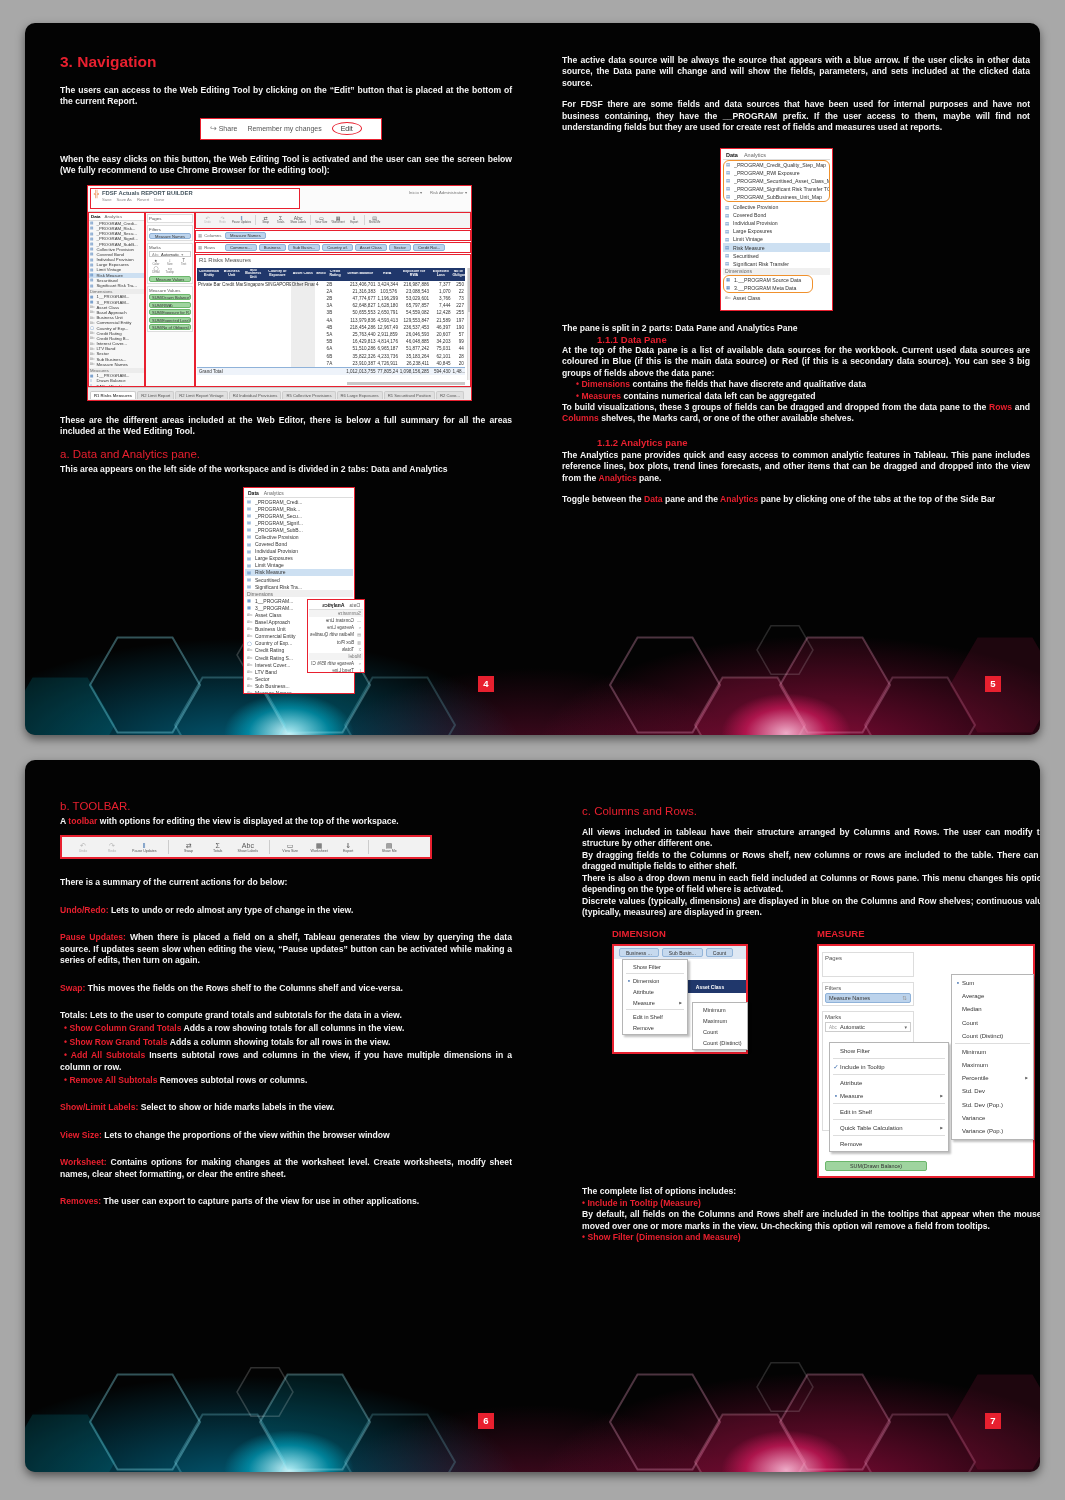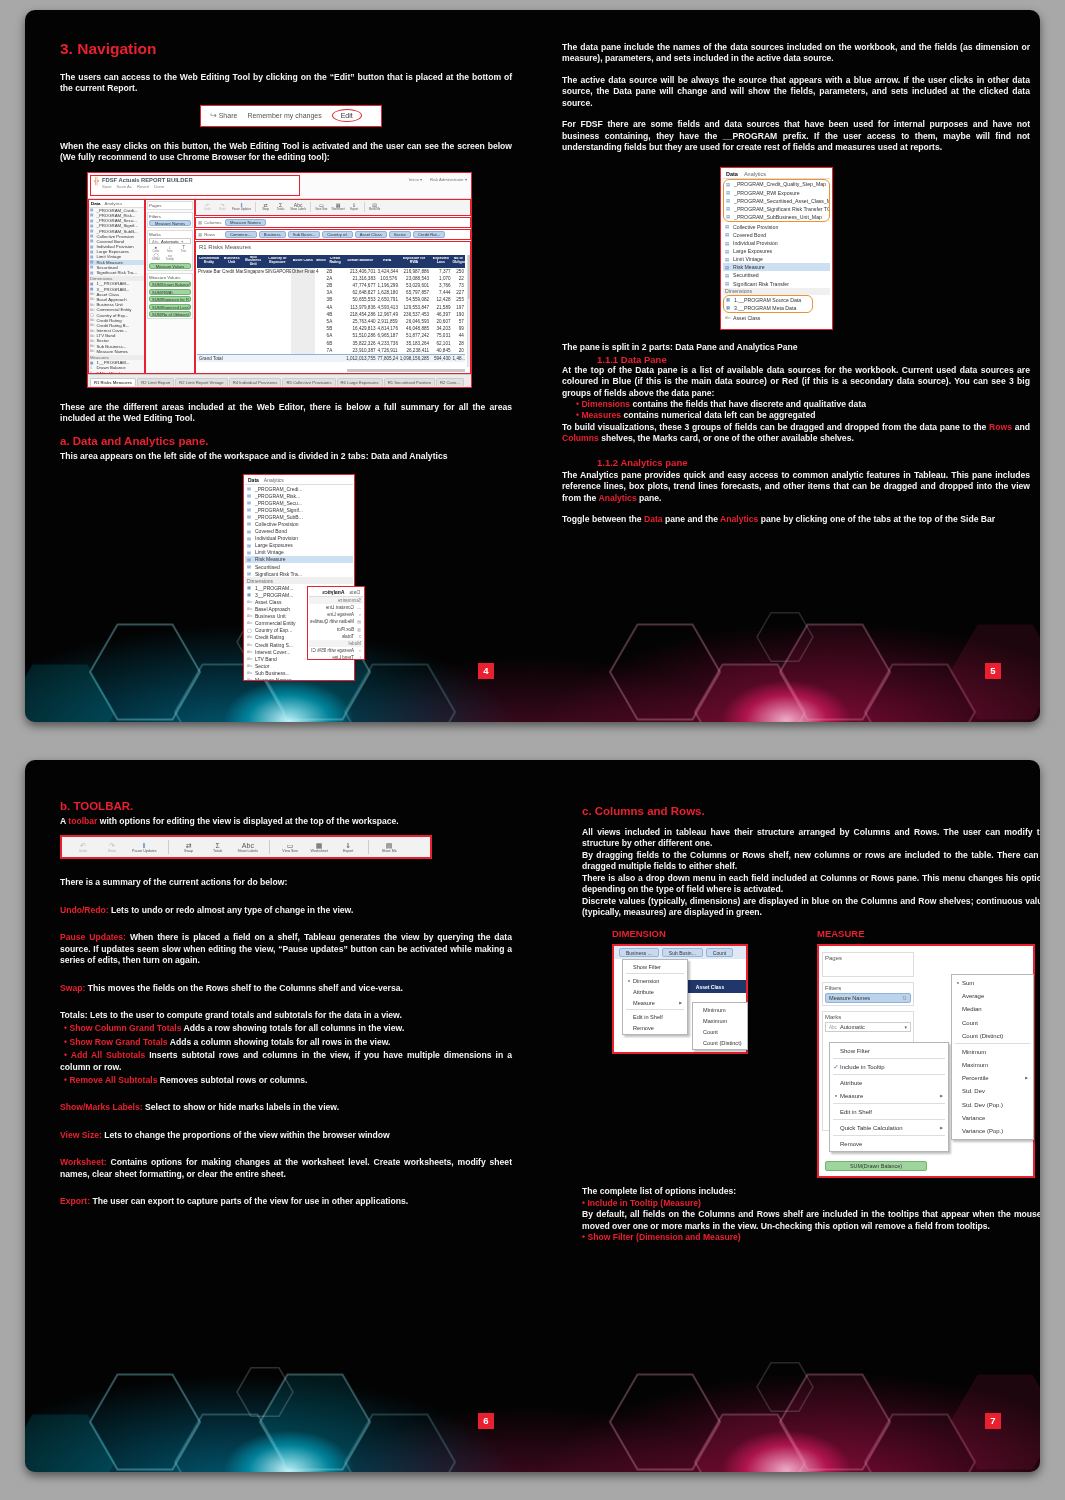--- a/index.html
+++ b/index.html
@@ -1,35 +1,35 @@
 <!DOCTYPE html>
 <html><head>
 <meta charset="utf-8">
 <style>
   *{box-sizing:border-box;margin:0;padding:0}
   html,body{width:1065px;height:1500px;background:#a8a8a8;font-family:"Liberation Sans",sans-serif;overflow:hidden}
   .canvas{position:relative;width:1065px;height:1500px}
   .spread{position:absolute;left:25px;width:1015px;height:712px;background:#030303;border-radius:10px;overflow:hidden;box-shadow:0 4px 10px rgba(0,0,0,.5)}
-  #s1{top:10px}#s2{top:760px}
+  #s1{top:23px}#s2{top:760px}
   :root{--red:#e8202f;--org:#f0912d}
   
   .decor{position:absolute;left:0;right:0;bottom:0;height:200px;
     background:
       radial-gradient(90px 55px at 26% 99%, rgba(210,250,255,.95), rgba(0,190,220,.5) 45%, transparent 72%),
       radial-gradient(430px 170px at 21% 108%, rgba(0,150,195,.6), transparent 66%),
       radial-gradient(90px 55px at 75% 99%, rgba(255,215,235,.9), rgba(235,30,105,.55) 45%, transparent 72%),
       radial-gradient(440px 175px at 79% 108%, rgba(205,15,85,.6), transparent 66%),
       radial-gradient(300px 130px at 50% 112%, rgba(130,15,60,.55), transparent 70%);}
   .decor svg{position:absolute;left:0;bottom:0}
   
   .pgcol{position:absolute;color:#f4f4f4}
   .t{font-weight:700;font-size:8.6px;line-height:1.33;text-align:justify;color:#f4f4f4}
   .rd,.r{color:var(--red)}
   .h1{color:var(--red);font-size:15.5px;font-weight:700;margin:0 0 14px}
-  .h2{color:var(--red);font-size:11.5px;font-weight:700;margin:0 0 4px}
+  .h2{color:var(--red);font-size:11.5px;font-weight:400;margin:0 0 4px}
   .h3{color:var(--red);font-size:9.5px;font-weight:700;text-indent:35px}
   .bul{text-indent:14px}.bul2{text-indent:4px}
   .mb2{margin-bottom:2px}.mb8{margin-bottom:8px}.mb10{margin-bottom:10px}
   .mb12{margin-bottom:12px}.mb14{margin-bottom:14px}.mb16{margin-bottom:16px}
   .badge{position:absolute;width:16px;height:16px;background:var(--red);color:#fff;font:700 9.5px/16px "Liberation Sans",sans-serif;text-align:center}
   
   .shot{background:#fff;border:1.8px solid var(--red);color:#333;font-weight:400}
   
   .sharebar{width:182px;height:22px;background:#fff;border:1.6px solid var(--red);display:flex;align-items:center;gap:10px;font:400 7px/1 "Liberation Sans",sans-serif;color:#555;padding:0 9px;margin:2px 0 14px 140px}
   .sb-ic{color:#777;margin-right:2px;font-size:8px}
@@ -841,21 +841,20 @@
                   <span class="ic">/</span>
                   <span class="lt">Trend Line</span>
                 </div>
               </div>
           </div>
         </div>
       </div>
     </div>
 
     <div class="pgcol" id="pg5" style="left:537px;top:32px;width:468px">
-      <p class="t mb10"><span>The data pane include the names of the data sources included on the workbook, and the fields (as dimension or measure), parameters, and sets included in the active data source.</span></p>
       <p class="t mb10"><span>The active data source will be always the source that appears with a blue arrow. If the user clicks in other data source, the Data pane will change and will show the fields, parameters, and sets included at the clicked data source.</span></p>
       <p class="t mb14"><span>For FDSF there are some fields and data sources that have been used for internal purposes and have not business containing, they have the __PROGRAM prefix. If the user access to them, maybe will find not understanding fields but they are used for create rest of fields and measures used at reports.</span></p>
 
       <div class="pane5 shot">
         <div class="ptabs5">
           <span class="on">Data</span>
           <span>Analytics</span>
         </div>
         <div class="og">
             <div class="pi5">
@@ -1015,24 +1014,24 @@
         </div>
       <p class="t mb16"><span>There is a summary of the current actions for do below:</span></p>
       <p class="t mb16"><span class="r">Undo/Redo: </span><span>Lets to undo or redo almost any type of change in the view.</span></p>
       <p class="t mb16"><span class="r">Pause Updates: </span><span>When there is placed a field on a shelf, Tableau generates the view by querying the data source. If updates seem slow when editing the view, “Pause updates” button can be activated while making a series of edits, then turn on again.</span></p>
       <p class="t mb16"><span class="r">Swap: </span><span>This moves the fields on the Rows shelf to the Columns shelf and vice-versa.</span></p>
       <p class="t mb2"><span>Totals: Lets to the user to compute grand totals and subtotals for the data in a view.</span></p>
       <p class="t bul2 mb2"><span class="r">•  Show Column Grand Totals </span><span>Adds a row showing totals for all columns in the view.</span></p>
       <p class="t bul2 mb2"><span class="r">•  Show Row Grand Totals </span><span>Adds a column showing totals for all rows in the view.</span></p>
       <p class="t bul2 mb2"><span class="r">•  Add All Subtotals </span><span>Inserts subtotal rows and columns in the view, if you have multiple dimensions in a column or row.</span></p>
       <p class="t mb16 bul2"><span class="r">•  Remove All Subtotals </span><span>Removes subtotal rows or columns.</span></p>
-      <p class="t mb16"><span class="r">Show/Marks Labels: </span><span>Select to show or hide marks labels in the view.</span></p>
+      <p class="t mb16"><span class="r">Show/Limit Labels: </span><span>Select to show or hide marks labels in the view.</span></p>
       <p class="t mb16"><span class="r">View Size: </span><span>Lets to change the proportions of the view within the browser window</span></p>
       <p class="t mb16"><span class="r">Worksheet: </span><span>Contains options for making changes at the worksheet level. Create worksheets, modify sheet names, clear sheet formatting, or clear the entire sheet.</span></p>
-      <p class="t mb16"><span class="r">Export: </span><span>The user can export to capture parts of the view for use in other applications.</span></p>
+      <p class="t mb16"><span class="r">Removes: </span><span>The user can export to capture parts of the view for use in other applications.</span></p>
     </div>
 
     <div class="pgcol" id="pg7" style="left:557px;top:45px;width:470px">
       <h2 class="h2 mb10">c.  Columns and Rows.</h2>
       <p class="t"><span>All views included in tableau have their structure arranged by Columns and Rows. The user can modify this structure by other different one.</span></p>
       <p class="t"><span>By dragging fields to the Columns or Rows shelf, new columns or rows are included to the table. There can be dragged multiple fields to either shelf.</span></p>
       <p class="t"><span>There is also a drop down menu in each field included at Columns or Rows pane. This menu changes his options depending on the type of field where is activated.</span></p>
       <p class="t mb10"><span>Discrete values (typically, dimensions) are displayed in blue on the Columns and Row shelves; continuous values (typically, measures) are displayed in green.</span></p>
 
       <div class="shotlabels">

